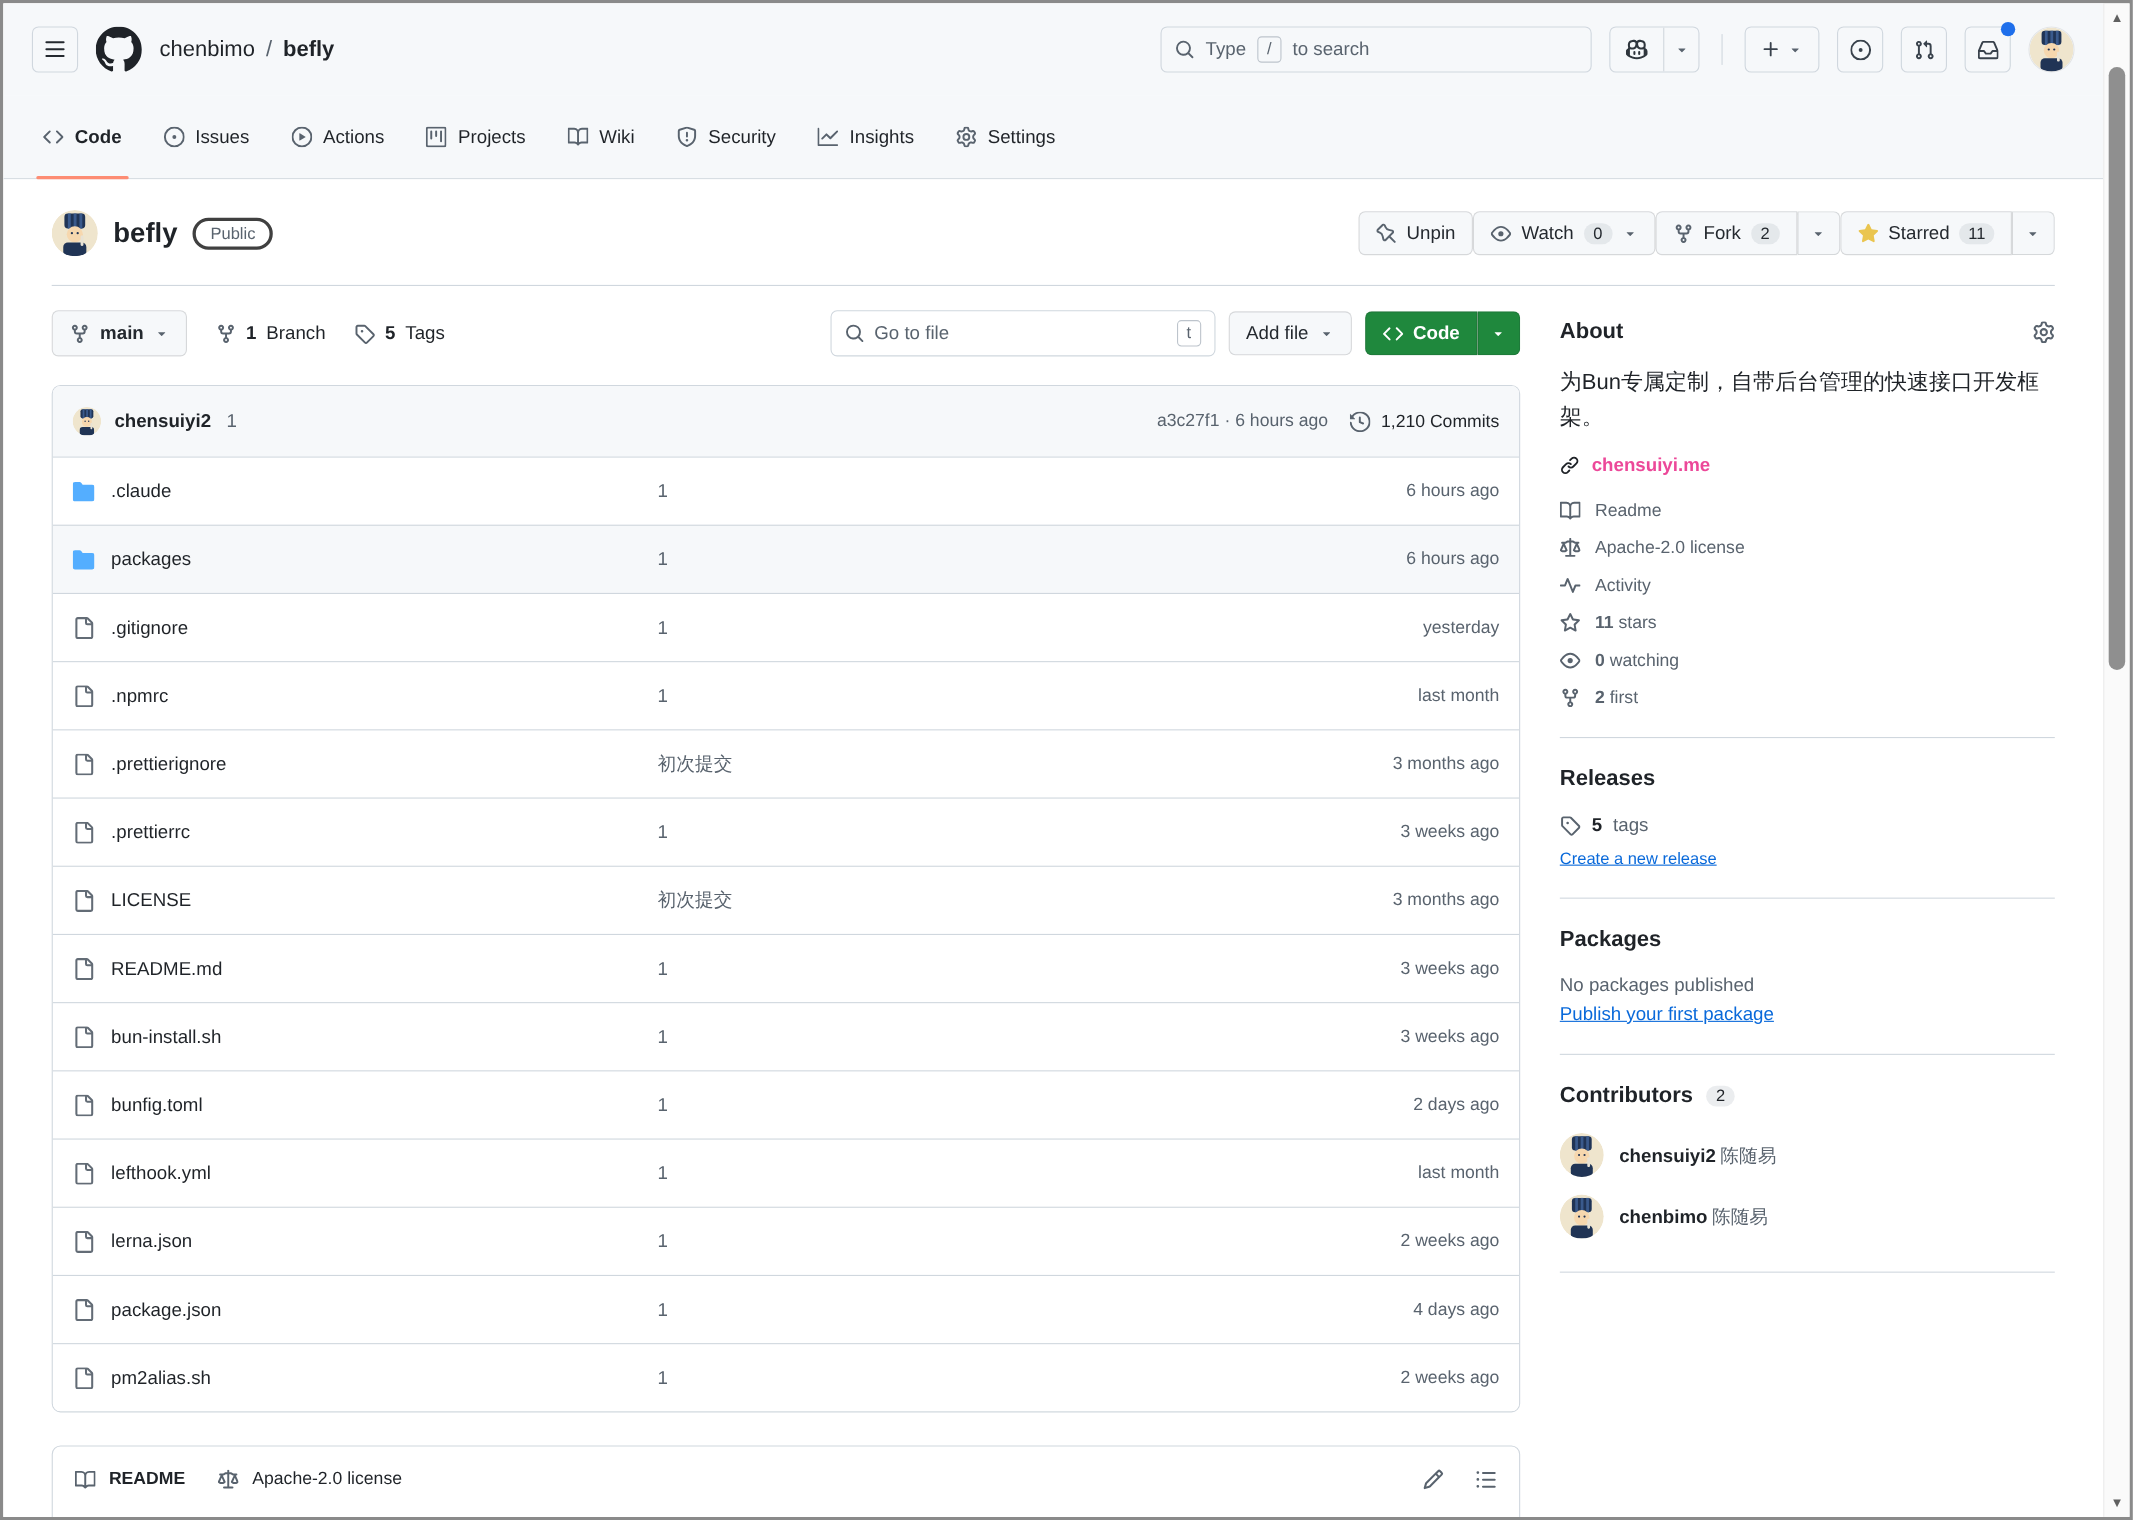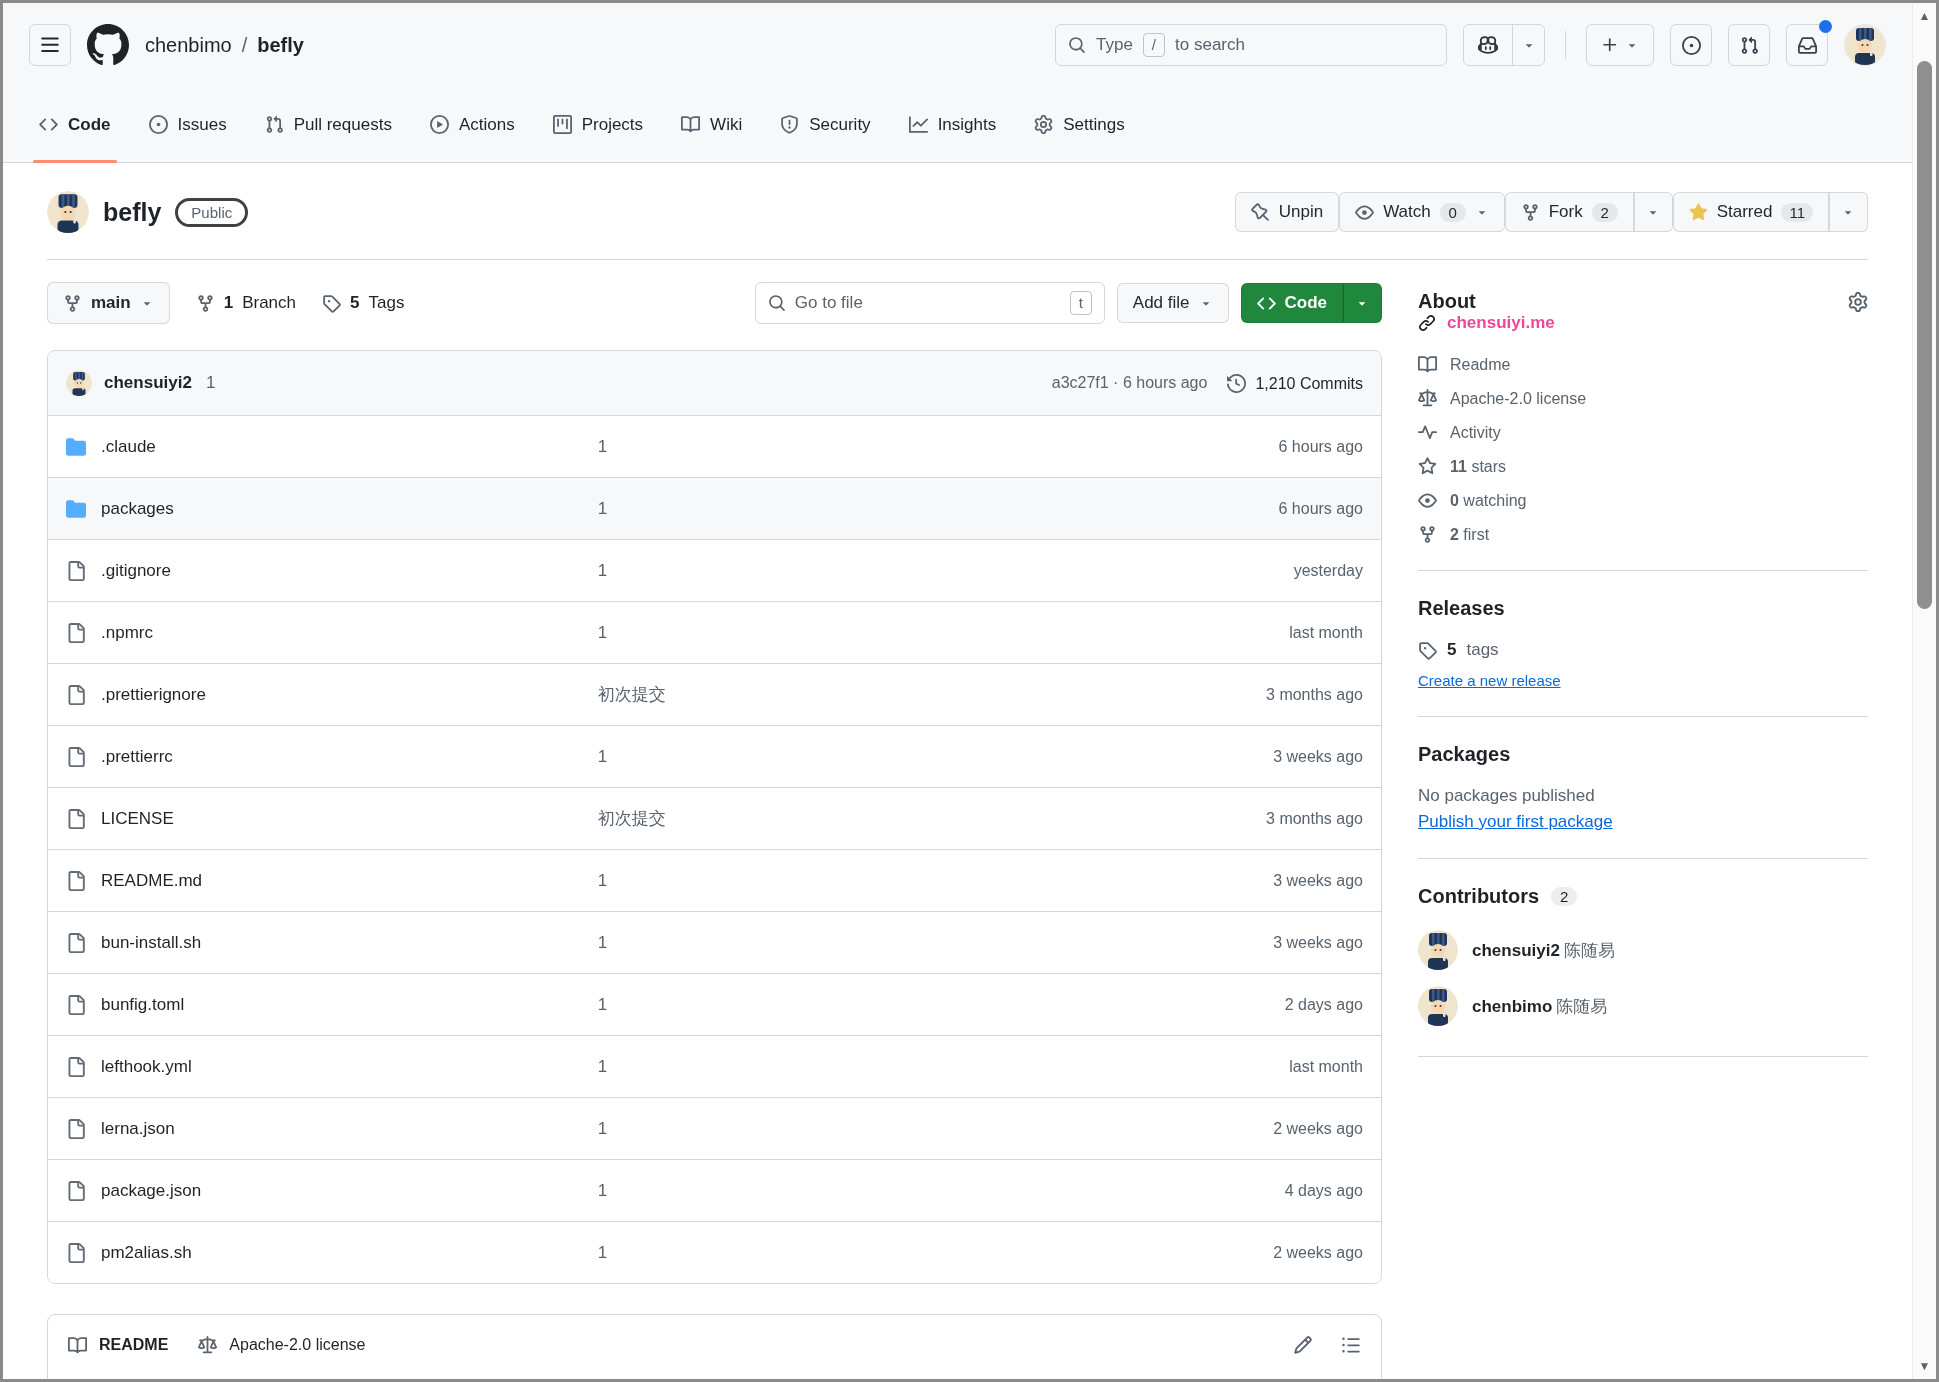--- a/index.html
+++ b/index.html
@@ -326,26 +326,20 @@
         <span class="tab-label">Code</span>
       </div>
       <div class="tab">
         <svg class="octicon" width="19" height="19">
             <use href="#i-issue"></use>
           </svg>
         <span class="tab-label">Issues</span>
       </div>
       <div class="tab">
         <svg class="octicon" width="19" height="19">
-            <use href="#i-pr"></use>
-          </svg>
-        <span class="tab-label">Pull requests</span>
-      </div>
-      <div class="tab">
-        <svg class="octicon" width="19" height="19">
             <use href="#i-play"></use>
           </svg>
         <span class="tab-label">Actions</span>
       </div>
       <div class="tab">
         <svg class="octicon" width="19" height="19">
             <use href="#i-table"></use>
           </svg>
         <span class="tab-label">Projects</span>
       </div>
@@ -683,20 +677,21 @@
 
         <aside class="sidebar">
           <div class="about-head">
             <h2 class="sb-h2">About</h2>
             <span class="about-gear">
               <svg class="octicon" width="20" height="20">
                   <use href="#i-gear"></use>
                 </svg>
             </span>
           </div>
+          <p class="about-desc">为Bun专属定制，自带后台管理的快速接口开发框架。</p>
           <div class="website-row">
             <svg class="octicon" width="18" height="18">
                 <use href="#i-link"></use>
               </svg>
             <a class="website-link">chensuiyi.me</a>
           </div>
           <a class="meta-row">
             <svg class="octicon" width="19" height="19">
                 <use href="#i-book"></use>
               </svg>

